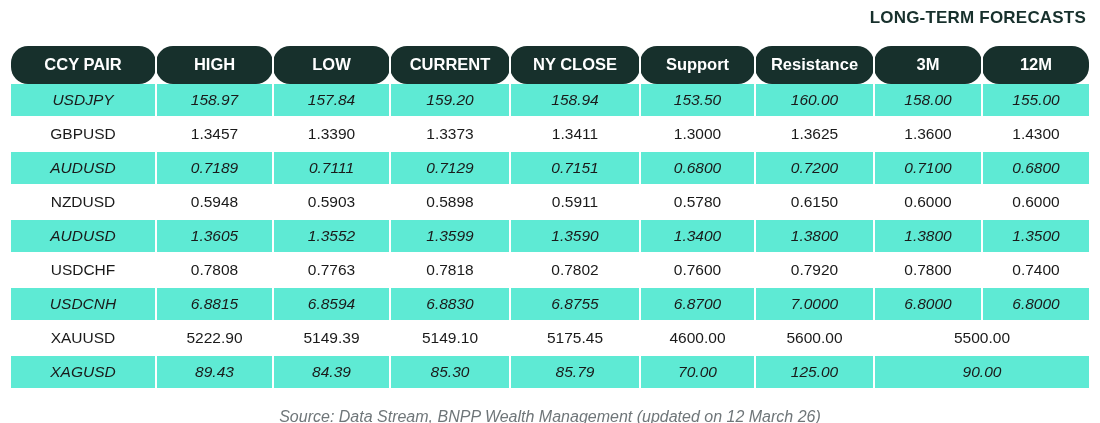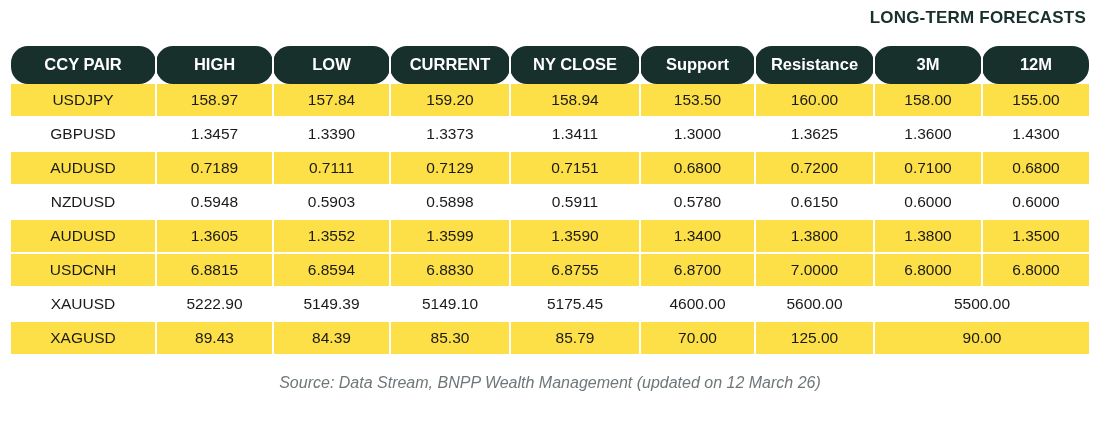--- a/index.html
+++ b/index.html
@@ -63,21 +63,21 @@
     font-size: 15.5px;
     text-align: center;
     padding: 7px 4px 7px 4px;
     border-right: 2px solid #ffffff;
     border-bottom: 2px solid #ffffff;
     color: #1a1a1a;
     white-space: nowrap;
   }
   table.fx tbody td:last-child { border-right: none; }
   table.fx tbody tr.odd td { background: #ffffff; }
-  table.fx tbody tr.even td { background: #fde047; }
+  table.fx tbody tr.even td { background: #5eead4; font-style: italic; }
   table.fx tbody tr.odd td.pair,
   table.fx tbody tr.even td.pair { }
 
   .source {
     text-align: center;
     font-style: italic;
     font-size: 16px;
     color: #6f7679;
     padding-top: 18px;
   }
@@ -163,20 +163,31 @@
           <td class="pair">AUDUSD</td>
           <td>1.3605</td>
           <td>1.3552</td>
           <td>1.3599</td>
           <td>1.3590</td>
           <td>1.3400</td>
           <td>1.3800</td>
           <td>1.3800</td>
           <td>1.3500</td>
         </tr>
+        <tr class="odd">
+          <td class="pair">USDCHF</td>
+          <td>0.7808</td>
+          <td>0.7763</td>
+          <td>0.7818</td>
+          <td>0.7802</td>
+          <td>0.7600</td>
+          <td>0.7920</td>
+          <td>0.7800</td>
+          <td>0.7400</td>
+        </tr>
         <tr class="even">
           <td class="pair">USDCNH</td>
           <td>6.8815</td>
           <td>6.8594</td>
           <td>6.8830</td>
           <td>6.8755</td>
           <td>6.8700</td>
           <td>7.0000</td>
           <td>6.8000</td>
           <td>6.8000</td>

